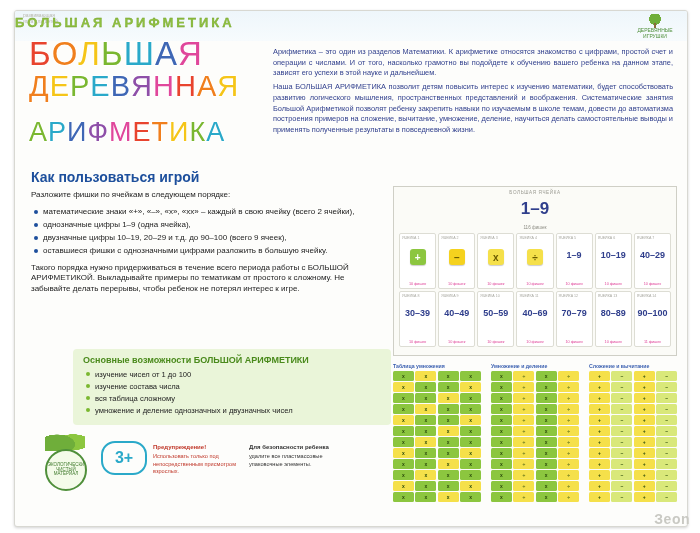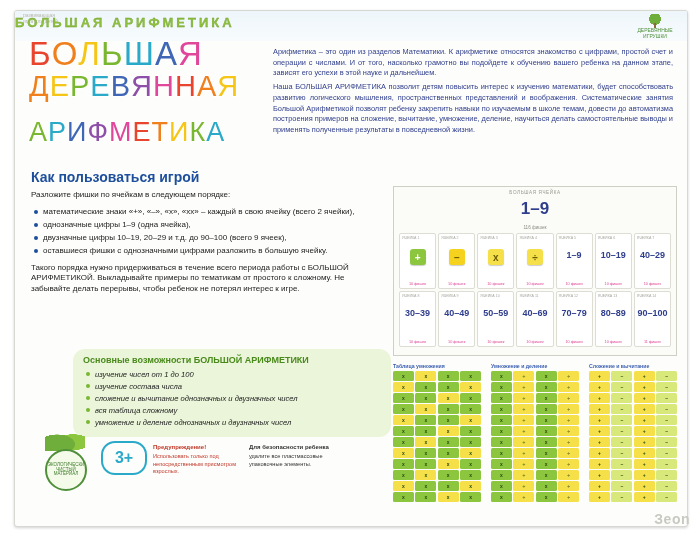--- a/index.html
+++ b/index.html
@@ -87,21 +87,21 @@
   .howto p{margin:0 0 5px 0;font-size:8px;line-height:1.35;color:#222;}
   .howto ul{margin:0 0 6px 0;padding-left:12px;}
   .howto li{font-size:8px;line-height:1.4;color:#222;margin-bottom:2px;list-style:none;position:relative;}
   .howto li:before{
     content:"";position:absolute;left:-9px;top:4px;width:4px;height:4px;border-radius:50%;background:#1d4f9c;
   }
 
   
   .features{
     position:absolute;left:58px;top:338px;width:300px;
-    background:#eaf5d9;border-radius:12px;padding:6px 8px 8px 10px;
+    background:#eaf5d9;border-radius:4px;padding:6px 8px 8px 10px;
   }
   .features h3{margin:0 0 4px 0;font-size:9px;color:#4a8a1c;}
   .features li{
     font-size:7.6px;line-height:1.45;color:#222;list-style:none;position:relative;margin-bottom:1px;
   }
   .features li:before{
     content:"";position:absolute;left:-9px;top:3px;width:4px;height:4px;border-radius:50%;background:#7ab730;
   }
 
   
@@ -252,24 +252,23 @@
       <li>математические знаки «+», «–», «х», «хх» – каждый в свою ячейку (всего 2 ячейки),</li>
       <li>однозначные цифры 1–9 (одна ячейка),</li>
       <li>двузначные цифры 10–19, 20–29 и т.д. до 90–100 (всего 9 ячеек),</li>
       <li>оставшиеся фишки с однозначными цифрами разложить в большую ячейку.</li>
     </ul>
     <p>Такого порядка нужно придерживаться в течение всего периода работы с БОЛЬШОЙ АРИФМЕТИКОЙ. Выкладывайте примеры по тематикам от простого к сложному. Не забывайте делать перерывы, чтобы ребенок не потерял интерес к игре.</p>
   </div>
 
   <div class="features">
     <h3>Основные возможности БОЛЬШОЙ АРИФМЕТИКИ</h3>
-    <ul style="margin:0;padding-left:12px;font-style:italic;">
+    <ul style="margin:0;padding-left:12px;">
       <li>изучение чисел от 1 до 100</li>
       <li>изучение состава числа</li>
-      <li>сложение и вычитание однозначных и двузначных чисел</li>
       <li>вся таблица сложному</li>
       <li>умножение и деление однозначных и двузначных чисел</li>
     </ul>
   </div>
 
   <div class="eco">
     <span class="leafs"></span>
     <span class="circ">ЭКОЛОГИЧЕСКИ ЧИСТЫЙ МАТЕРИАЛ</span>
   </div>
   <div class="age-badge">3+</div>

